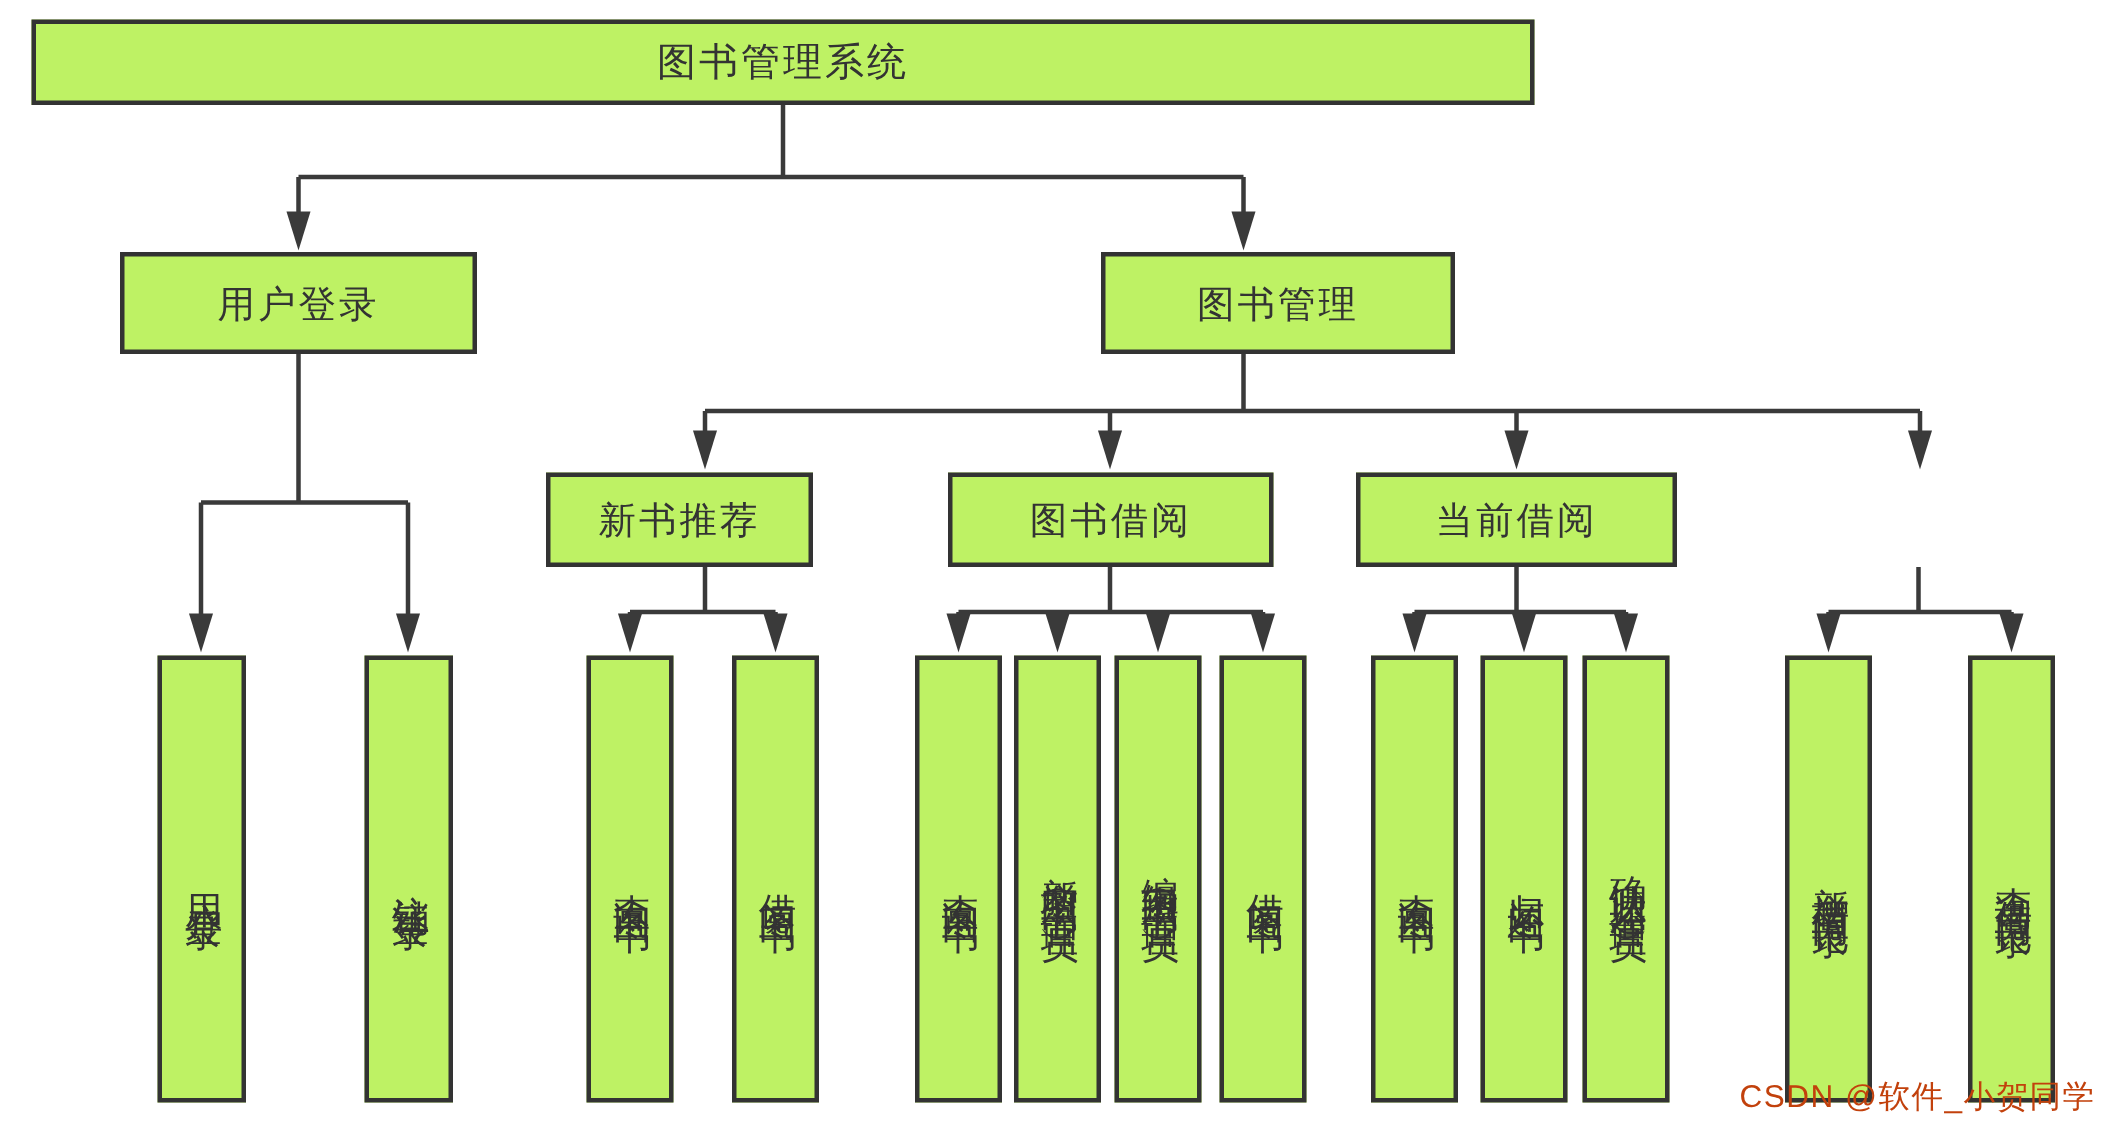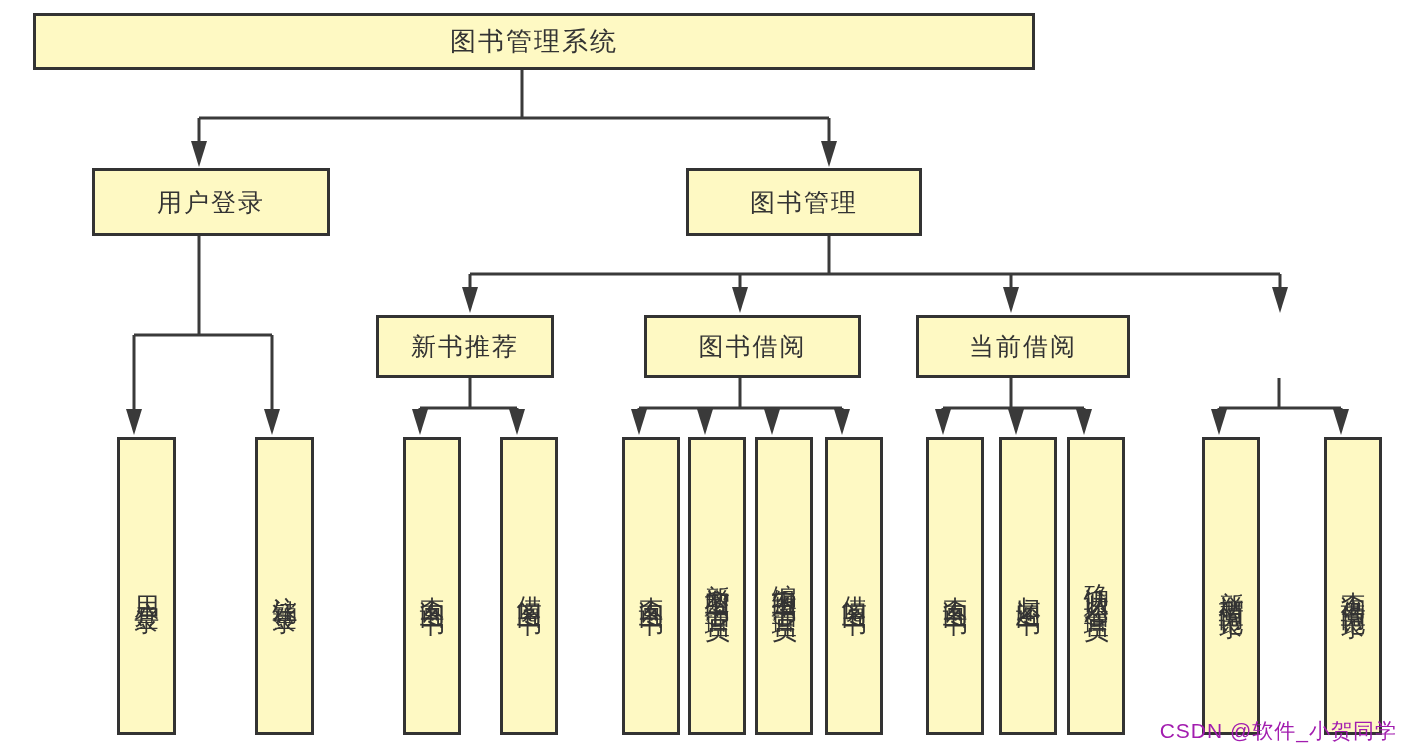--- a/index.html
+++ b/index.html
@@ -13,44 +13,43 @@
   }
   #connectors {
     position: absolute;
     left: 0; top: 0;
     width: 1405px; height: 747px;
   }
   .node {
     position: absolute;
     box-sizing: border-box;
     border: 3px solid #333333;
-    background: #fef9c3;
+    background: #bef264;
     color: #333333;
     display: flex;
     align-items: center;
     justify-content: center;
     font-size: 25px;
     letter-spacing: 2px;
     text-align: center;
-    margin-left: 12px;
   }
   .node.root { font-size: 26px; }
   .vnode {
     writing-mode: vertical-rl;
     text-orientation: mixed;
     letter-spacing: 5px;
     line-height: 1.1;
     padding: 8px 0;
   }
   #watermark {
     position: absolute;
     top: 717px;
     right: 8px;
     font-size: 21px;
-    color: #a21caf;
+    color: #c2410c;
     letter-spacing: 1px;
     z-index: 10;
     white-space: nowrap;
   }
 </style>
 </head>
 <body>
 
 <div id="stage">
 
@@ -83,21 +82,21 @@
       <polygon points="1008,409 1024,409 1016,435"></polygon>
       <polygon points="1076,409 1092,409 1084,435"></polygon>
       <polygon points="1211,409 1227,409 1219,435"></polygon>
       <polygon points="1333,409 1349,409 1341,435"></polygon>
     </g>
   </svg>
 
   <div class="node root" style="left:21px; top:13px; width:1002px; height:57px;">图书管理系统</div>
 
   <div class="node" style="left:80px; top:168px; width:238px; height:68px;">用户登录</div>
-  <div class="node" style="left:674px; top:168px; width:236px; height:68px;">图书管理</div>
+  <div class="node" style="left:734px; top:168px; width:236px; height:68px;">图书管理</div>
 
   <div class="node" style="left:364px; top:315px; width:178px; height:63px;">新书推荐</div>
   <div class="node" style="left:904px; top:315px; width:214px; height:63px;">当前借阅</div>
   <div class="node" style="left:632px; top:315px; width:217px; height:63px;">图书借阅</div>
 
   <div class="node vnode" style="left:105px; top:437px; width:59px; height:298px;">用户登录</div>
   <div class="node vnode" style="left:243px; top:437px; width:59px; height:298px;">注销登录</div>
 
   <div class="node vnode" style="left:391px; top:437px; width:58px; height:298px;">查询图书</div>
   <div class="node vnode" style="left:488px; top:437px; width:58px; height:298px;">借阅图书</div>

